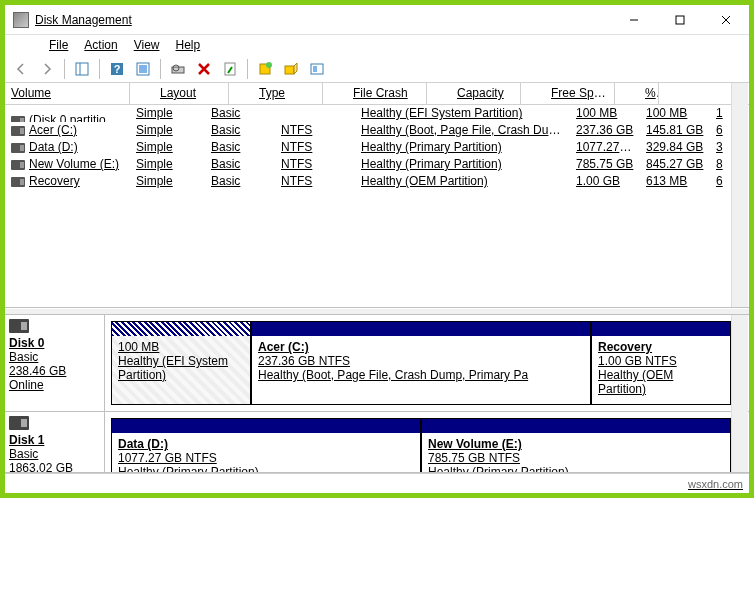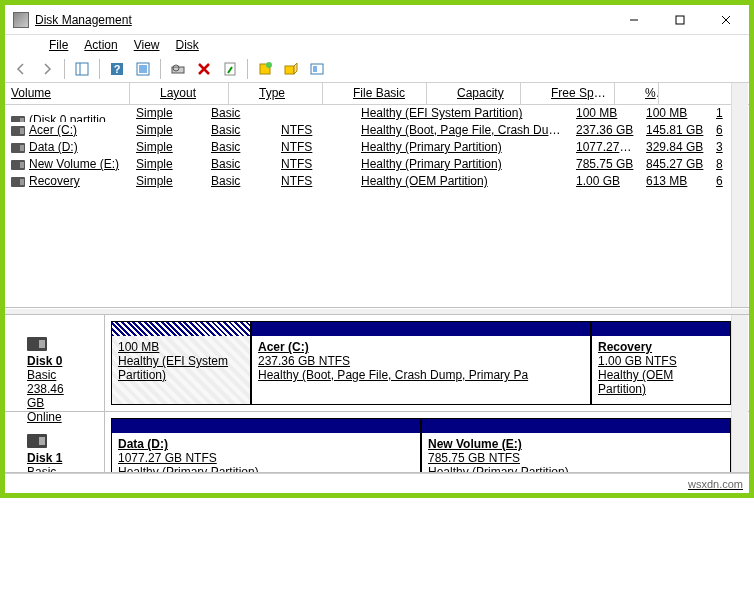--- a/index.html
+++ b/index.html
@@ -34,21 +34,21 @@
     
     .disk-icon { display:inline-block; width:14px; height:10px; background:#555; border-radius:1px; margin-right:4px; vertical-align:middle; position:relative;}
     .disk-icon::after { content:""; position:absolute; right:1px; top:2px; width:4px; height:6px; background:#999;}
     
     
     .splitter { height: 7px; background: #f0f0f0; border-top:1px solid #fff; border-bottom:1px solid #c0c0c0; cursor:row-resize; }
     
     
     .disk-pane { flex: 1; overflow: auto; background: #fff; border-bottom:1px solid #c0c0c0;}
     .disk-row { display: flex; border-bottom: 1px solid #c0c0c0; height: 97px; }
-    .disk-info { width: 100px; padding: 22px; border-right:1px solid #c0c0c0; position:relative;}
+    .disk-info { width: 100px; padding: 4px; border-right:1px solid #c0c0c0; position:relative;}
     .disk-info .big-icon { width:20px; height:14px; background:#444; margin-bottom:3px; border-radius:1px; position:relative;}
     .disk-info .big-icon::after{ content:""; position:absolute; right:2px; top:3px; width:6px; height:8px; background:#aaa;}
     .disk-info b { font-weight: bold; }
     .disk-parts { flex:1; display:flex; padding:6px; gap:0; }
     .part { border:1px solid #000; display:flex; flex-direction:column; overflow:hidden; }
     .part .stripe { height:14px; background:#000080; }
     .part.hatched .stripe { background: repeating-linear-gradient(45deg,#000080,#000080 2px,#fff 2px,#fff 4px);}
     .part .body { flex:1; padding:4px 6px; font-size:12px; line-height:14px; overflow:hidden; }
     .part .body b { font-weight:bold; }
     .part.hatched .body { background: repeating-linear-gradient(45deg,#f8f8f8,#f8f8f8 4px,#eee 4px,#eee 8px);}
@@ -90,21 +90,21 @@
             <line x1="9" y1="1" x2="1" y2="9" stroke="#000"></line>
           </svg>
       </div>
     </div>
   </div>
 
   <div class="menubar">
     <div class="menu-item">File</div>
     <div class="menu-item">Action</div>
     <div class="menu-item">View</div>
-    <div class="menu-item">Disk</div>
+    <div class="menu-item">Help</div>
   </div>
 
   <div class="toolbar">
     <div class="tool-btn disabled">
         <svg viewBox="0 0 16 16">
           <path d="M10 3 L5 8 L10 13" fill="none" stroke="#000" stroke-width="1.5"></path>
         </svg>
       </div>
     <div class="tool-btn disabled">
         <svg viewBox="0 0 16 16">
@@ -169,21 +169,21 @@
           <rect x="4" y="5" width="4" height="6" fill="#7eb4ea"></rect>
         </svg>
       </div>
   </div>
 
   <div class="vol-list" style="position:relative;">
     <div class="vol-header" id="vol-header">
         <div class="vol-header-cell" style="width: 125px;">Volume</div>
         <div class="vol-header-cell" style="width: 75px;">Layout</div>
         <div class="vol-header-cell" style="width: 70px;">Type</div>
-        <div class="vol-header-cell" style="width: 80px;">File Basic</div>
+        <div class="vol-header-cell" style="width: 80px;">File Crash</div>
         <div class="vol-header-cell" style="width: 70px;">Capacity</div>
         <div class="vol-header-cell" style="width: 70px;">Free Spa...</div>
         <div class="vol-header-cell" style="width: 20px;">%</div>
       </div>
     <div class="vol-body" id="vol-body">
         <div class="vol-row">
           <div class="vol-cell" style="width: 125px; margin-top: 7px;"><span class="disk-icon"></span>(Disk 0 partition 1)</div>
           <div class="vol-cell" style="width: 75px;">Simple</div>
           <div class="vol-cell" style="width: 70px;">Basic</div>
           <div class="vol-cell" style="width: 80px;"></div>

